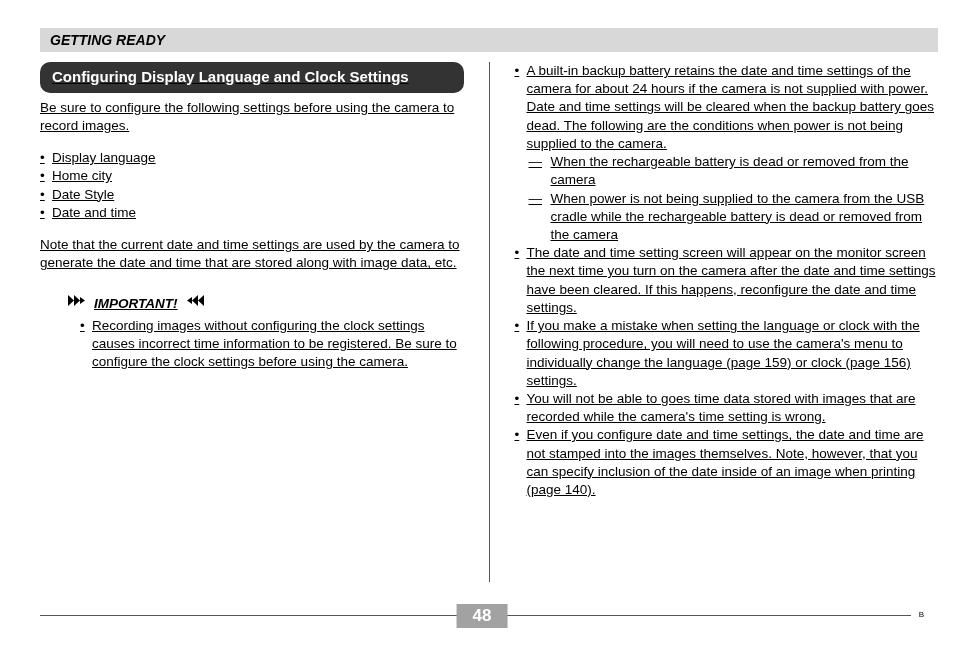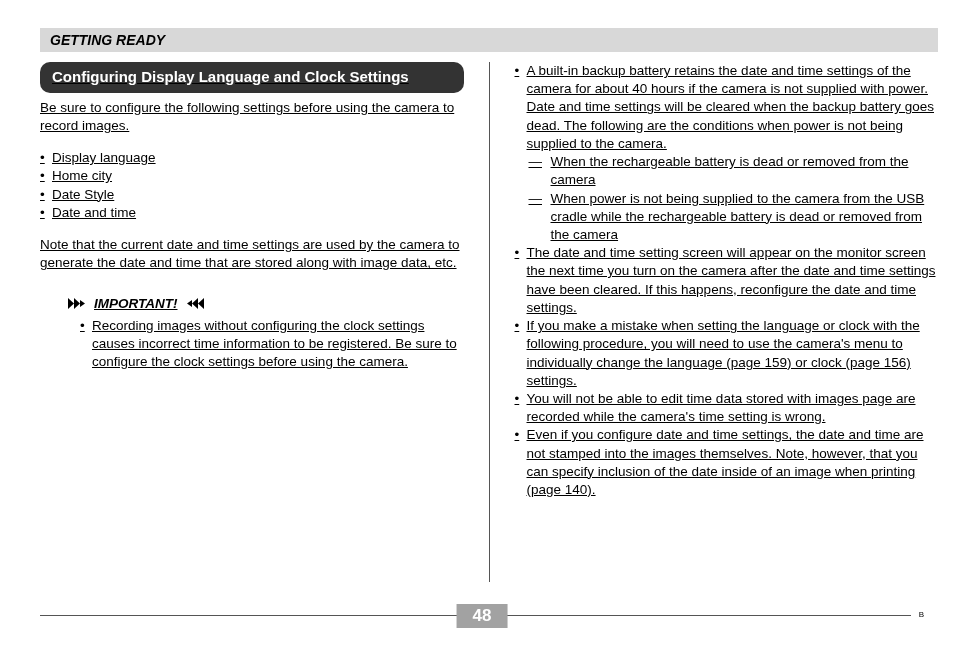--- a/index.html
+++ b/index.html
@@ -68,21 +68,20 @@
   .note {
     margin: 0 0 22px 0;
   }
   .important-block {
     padding-left: 28px;
   }
   .important-head {
     font-weight: bold;
     font-style: italic;
     display: flex;
-    align-items: center;
     margin-bottom: 4px;
     font-size: 13.5px;
   }
   .tri-right svg, .tri-left svg {
     display: block;
   }
   .important-head .label {
     margin: 0 4px;
   }
   .important-item {
@@ -195,41 +194,41 @@
         <div class="important-item">
           <span class="bullet">•</span>
           <span>Recording images without configuring the clock settings causes incorrect time information to be registered. Be sure to configure the clock settings before using the camera.</span>
         </div>
       </div>
     </div>
 
     <div class="col-right rlist">
       <div class="row">
           <span class="bullet">•</span>
-          <span>A built-in backup battery retains the date and time settings of the camera for about 40 hours if the camera is not supplied with power. Date and time settings will be cleared when the backup battery goes dead. The following are the conditions when power is not being supplied to the camera.</span>
+          <span>A built-in backup battery retains the date and time settings of the camera for about 24 hours if the camera is not supplied with power. Date and time settings will be cleared when the backup battery goes dead. The following are the conditions when power is not being supplied to the camera.</span>
         </div>
       <div class="row sub">
           <span class="dash">—</span>
           <span>When the rechargeable battery is dead or removed from the camera</span>
         </div>
       <div class="row sub">
           <span class="dash">—</span>
           <span>When power is not being supplied to the camera from the USB cradle while the rechargeable battery is dead or removed from the camera</span>
         </div>
       <div class="row">
           <span class="bullet">•</span>
           <span>The date and time setting screen will appear on the monitor screen the next time you turn on the camera after the date and time settings have been cleared. If this happens, reconfigure the date and time settings.</span>
         </div>
       <div class="row">
           <span class="bullet">•</span>
           <span>If you make a mistake when setting the language or clock with the following procedure, you will need to use the camera's menu to individually change the language (page 159) or clock (page 156) settings.</span>
         </div>
       <div class="row">
           <span class="bullet">•</span>
-          <span>You will not be able to edit time data stored with images page are recorded while the camera's time setting is wrong.</span>
+          <span>You will not be able to goes time data stored with images that are recorded while the camera's time setting is wrong.</span>
         </div>
       <div class="row">
           <span class="bullet">•</span>
           <span>Even if you configure date and time settings, the date and time are not stamped into the images themselves. Note, however, that you can specify inclusion of the date inside of an image when printing (page 140).</span>
         </div>
     </div>
 
   </div>
 
   <div class="footer">

